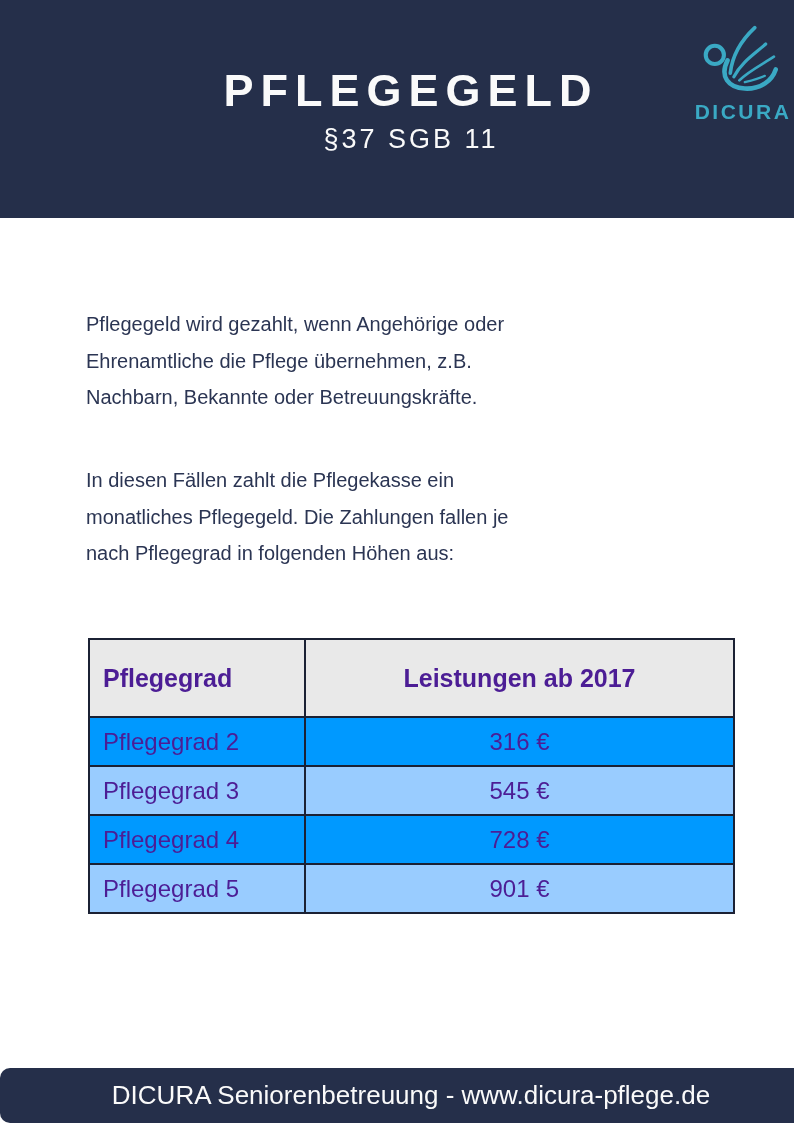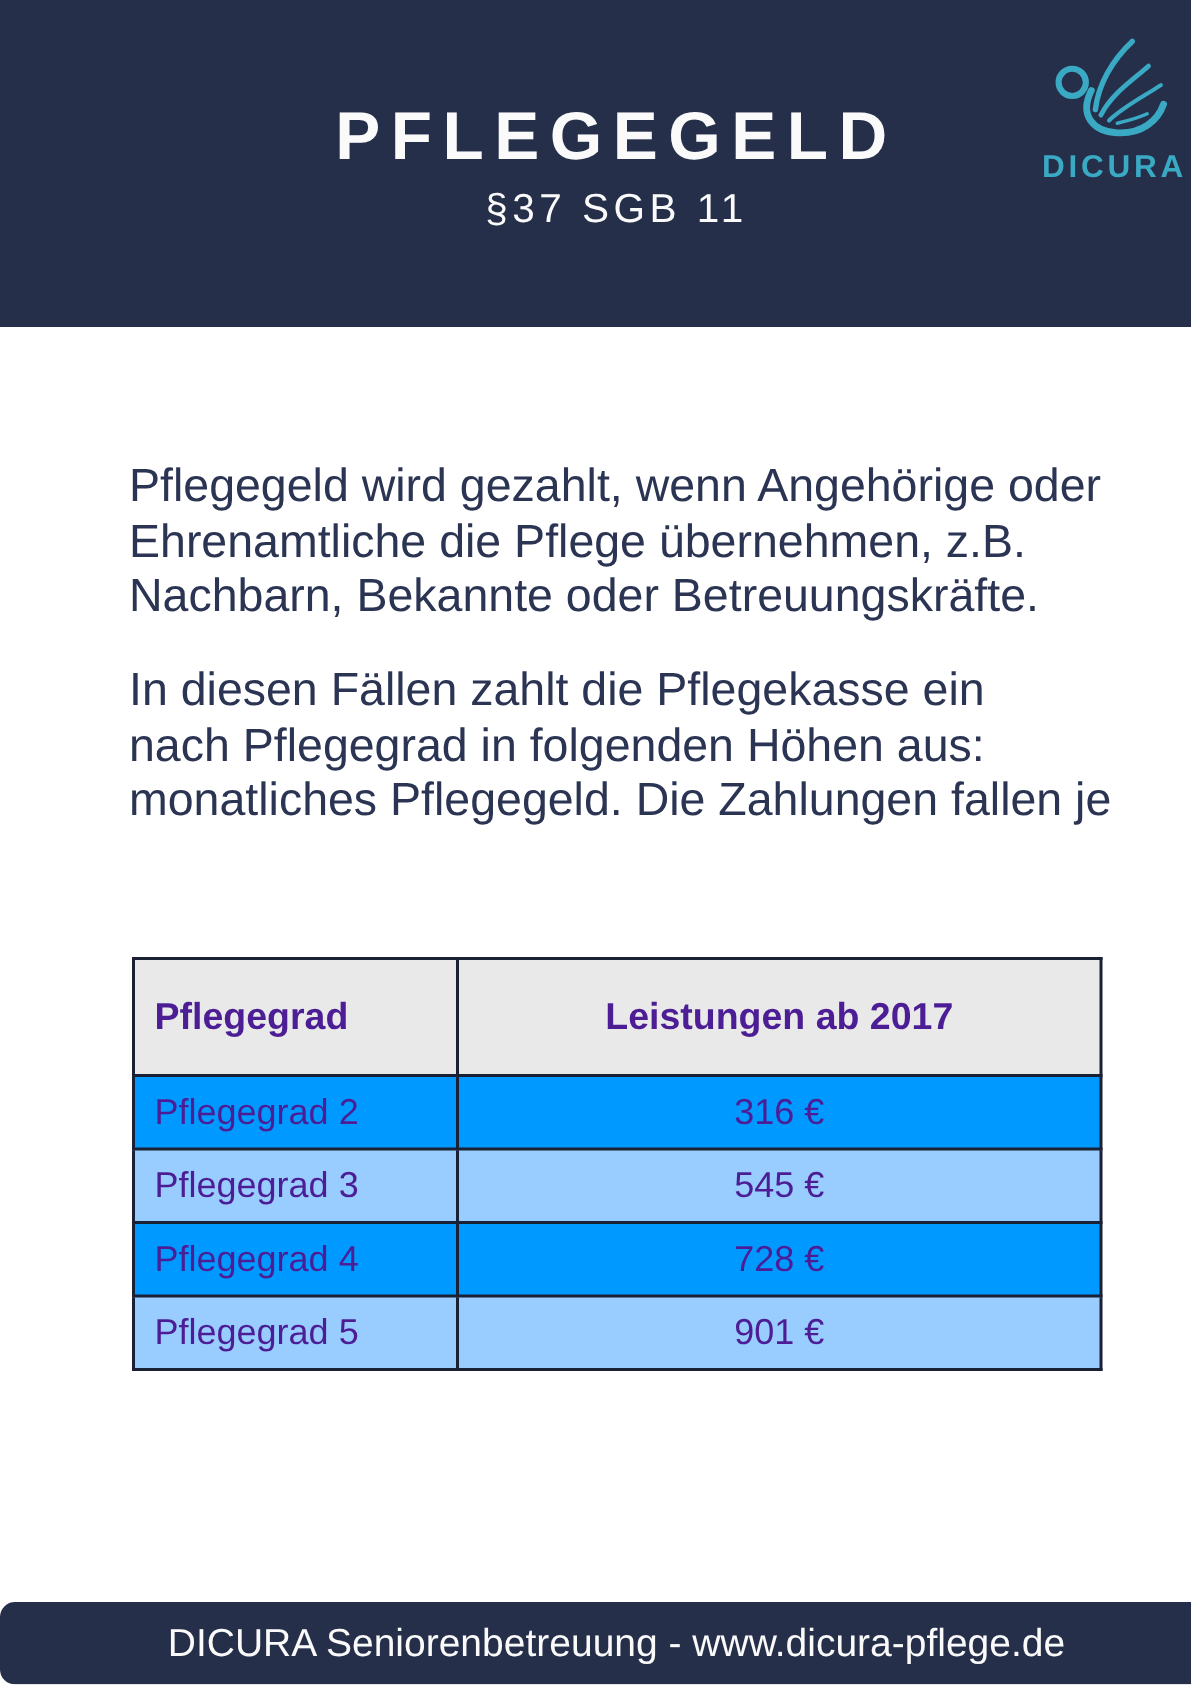--- a/index.html
+++ b/index.html
@@ -60,26 +60,26 @@
     font-weight: bold;
     letter-spacing: 2.5px;
   }
 
   
   .para {
     position: absolute;
     left: 86px;
     margin: 0;
     color: #2b3553;
-    font-size: 31px;
+    font-size: 20px;
     line-height: 36.5px;
   }
   .para span { display: block; white-space: nowrap; }
   .para-1 { top: 306px; }
-  .para-2 { top: 442px; }
+  .para-2 { top: 462px; }
 
   
   .info-table {
     position: absolute;
     top: 638px;
     left: 88px;
     border-collapse: collapse;
     color: #4c1d95;
   }
   .info-table th, .info-table td {
@@ -145,22 +145,22 @@
   </div>
 
   <p class="para para-1">
     <span>Pflegegeld wird gezahlt, wenn Angehörige oder</span>
     <span>Ehrenamtliche die Pflege übernehmen, z.B.</span>
     <span>Nachbarn, Bekannte oder Betreuungskräfte.</span>
   </p>
 
   <p class="para para-2">
     <span>In diesen Fällen zahlt die Pflegekasse ein</span>
+    <span>monatliches Pflegegeld. Die Zahlungen fallen je</span>
     <span>nach Pflegegrad in folgenden Höhen aus:</span>
-    <span>monatliches Pflegegeld. Die Zahlungen fallen je</span>
   </p>
 
   <table class="info-table">
     <thead>
       <tr>
         <th class="col-grad">Pflegegrad</th>
         <th class="col-leistung">Leistungen ab 2017</th>
       </tr>
     </thead>
     <tbody>

